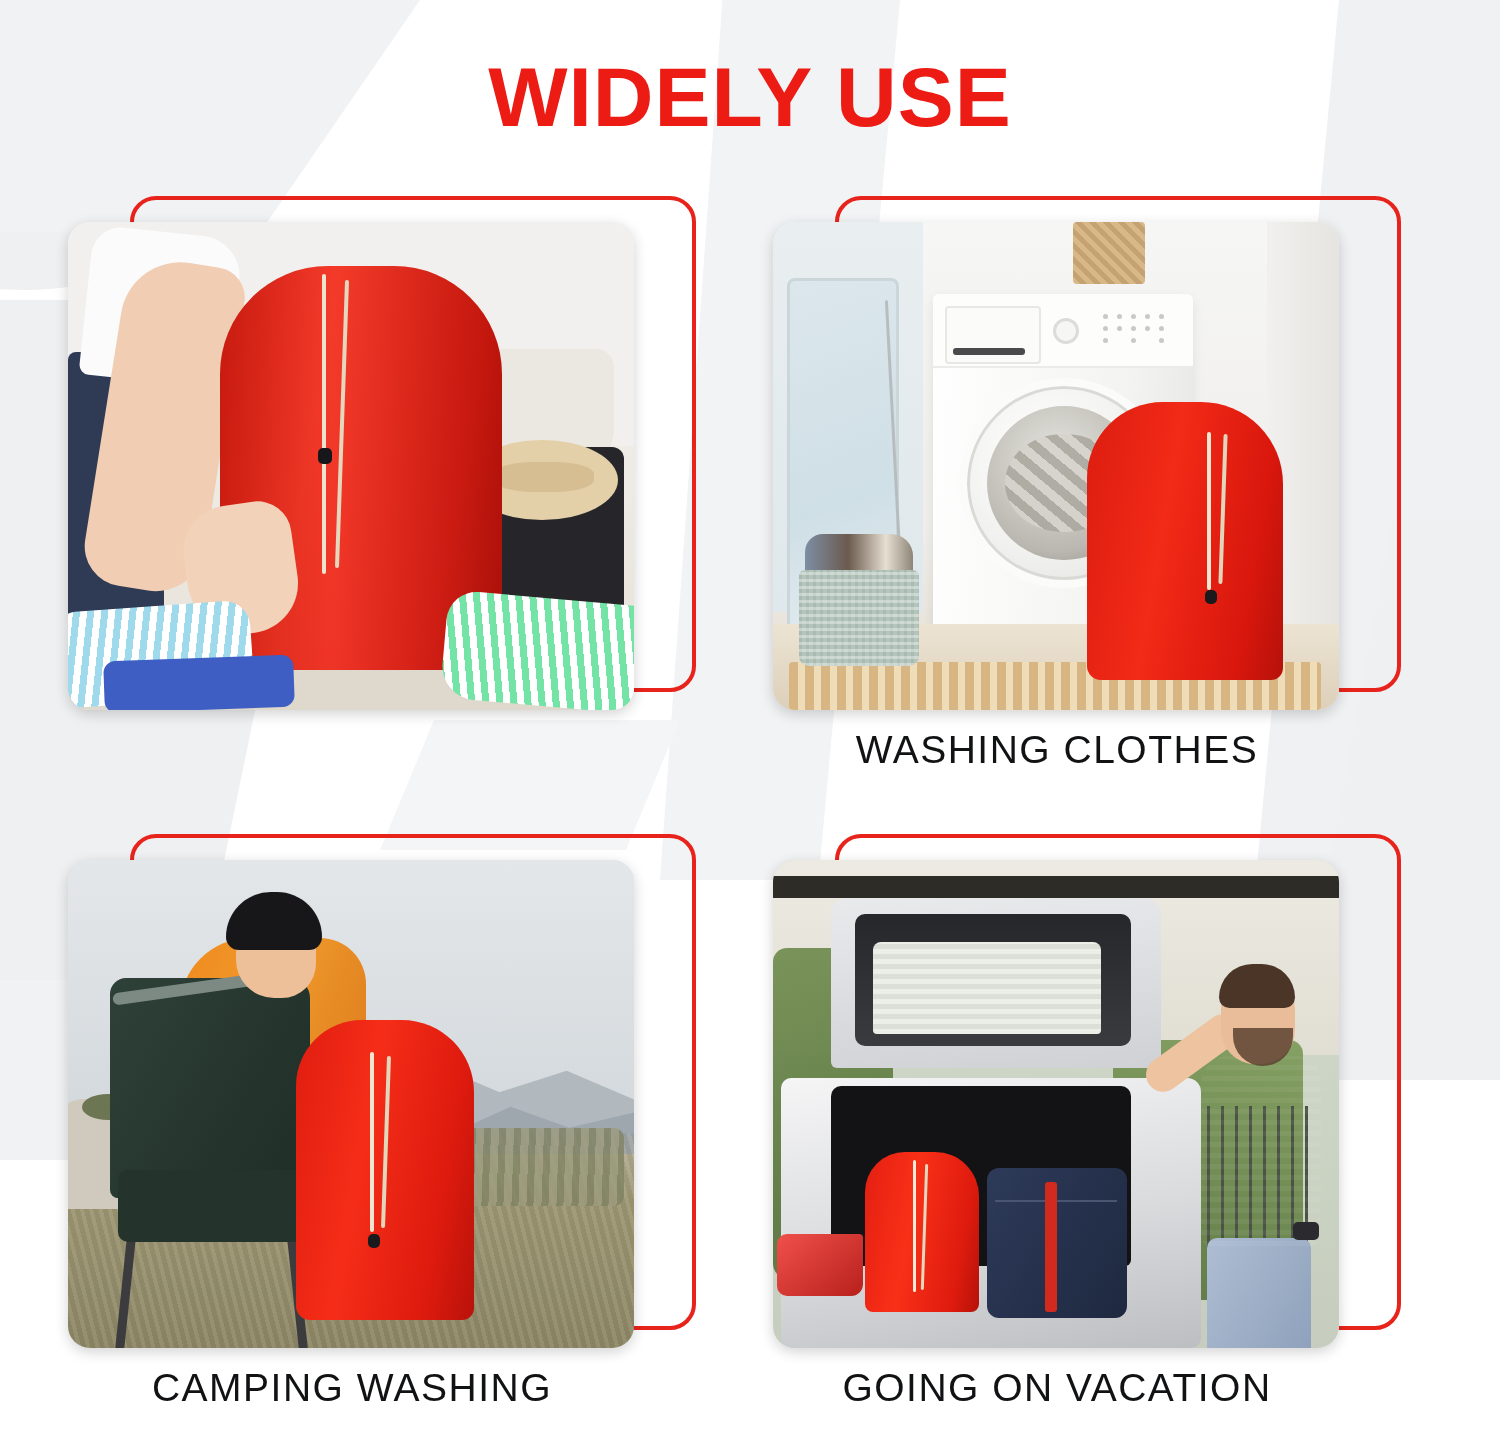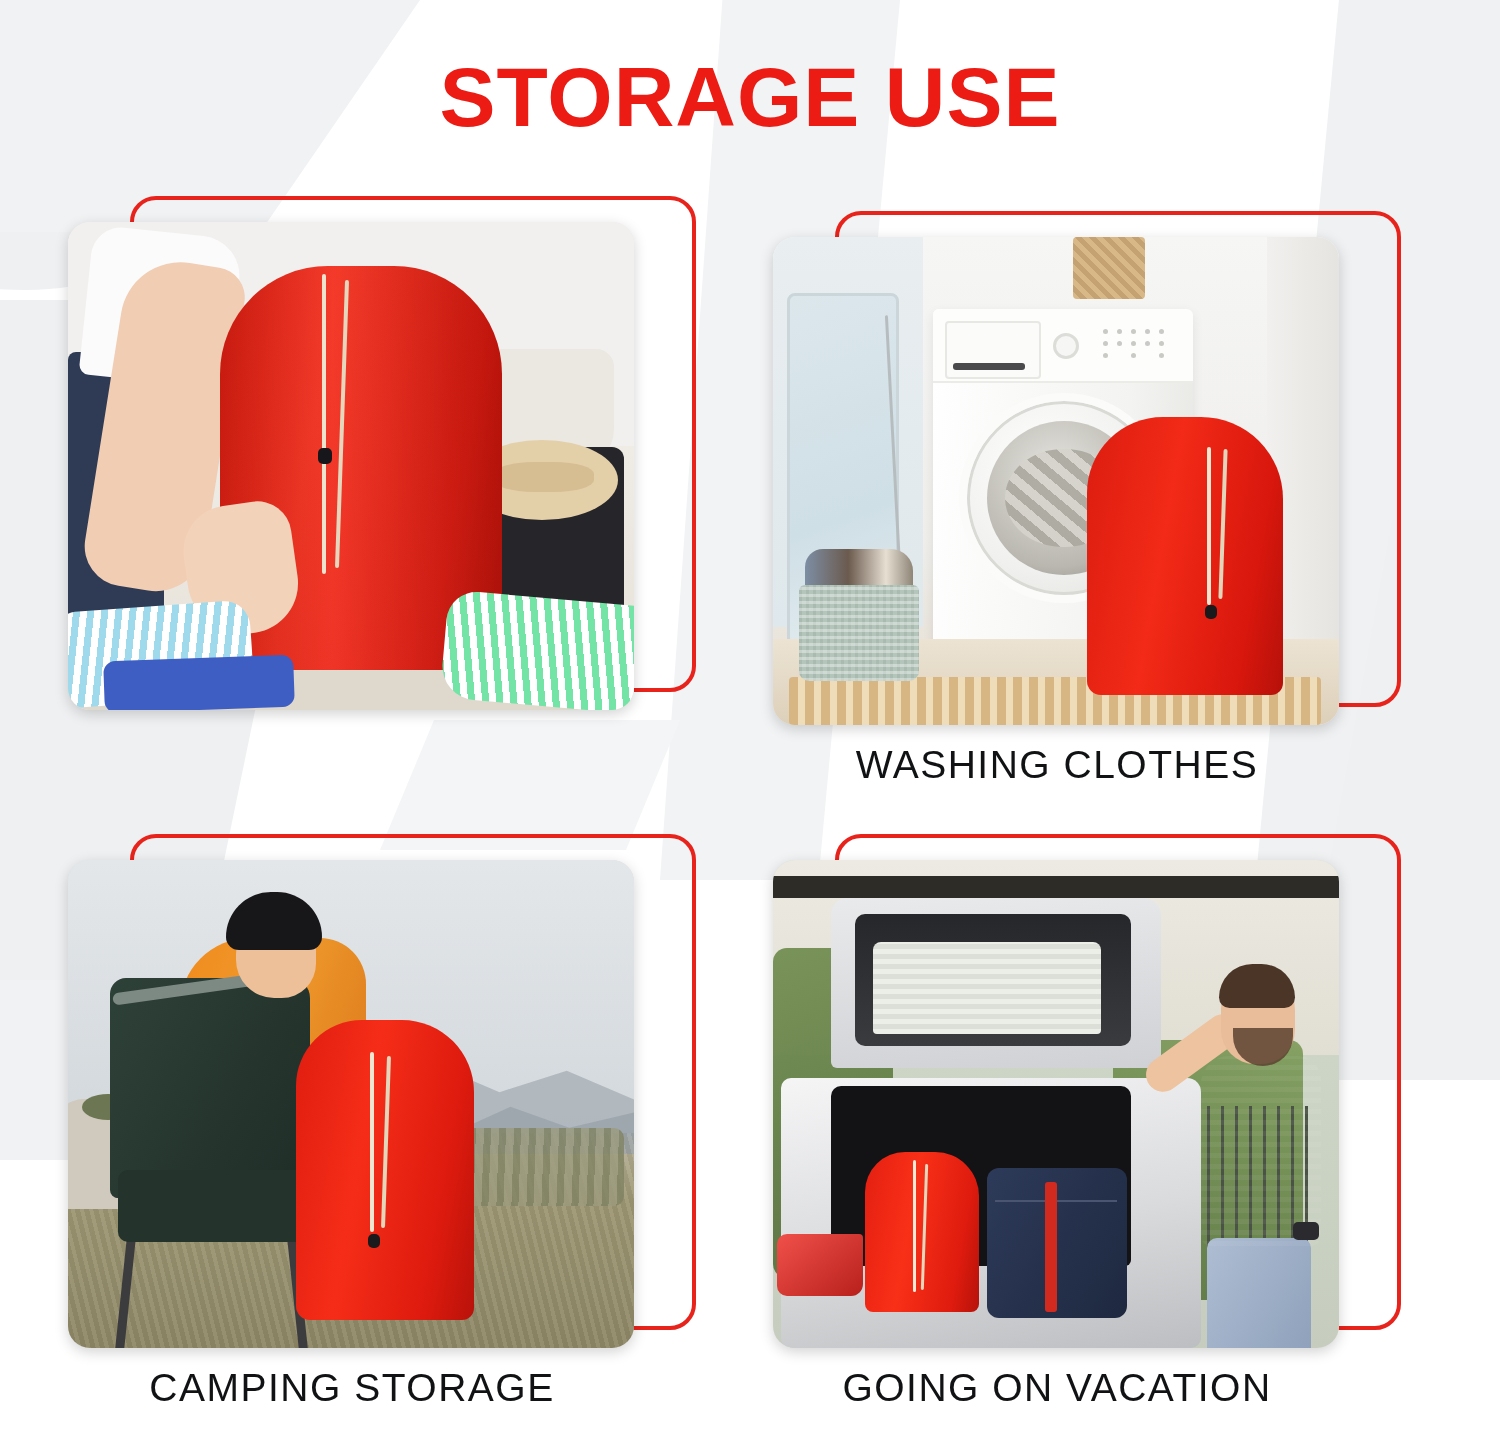--- a/index.html
+++ b/index.html
@@ -36,21 +36,21 @@
     position:absolute; top:55px; left:0; width:100%;
     text-align:center; z-index:5;
     font-size:84px; font-weight:bold; letter-spacing:1px;
     color:#ec1c15; line-height:1;
   }
 
   
   .grid{ position:absolute; top:180px; left:0; width:1500px; z-index:4; }
   .panel{ position:absolute; width:700px; height:620px; }
   .panel.p1{ left:40px;  top:0; }
-  .panel.p2{ left:745px; top:15px;text-decoration:underline; }
+  .panel.p2{ left:745px; top:0;text-decoration:underline; }
   .panel.p3{ left:40px;  top:638px; }
   .panel.p4{ left:745px; top:638px; }
 
   
   .redframe{
     position:absolute; left:90px; top:16px; width:566px; height:496px;
     border:4px solid #e8231c; border-radius:26px; z-index:1;
   }
   
   .photo{
@@ -276,21 +276,21 @@
   <div class="bg-shape bg-tl"></div>
   <div class="bg-shape bg-topstripe"></div>
   <div class="bg-shape bg-diag1"></div>
   <div class="bg-shape bg-diag2"></div>
   <div class="bg-shape bg-right"></div>
   <div class="bg-shape bg-rb"></div>
   <div class="bg-shape bg-bl2"></div>
   <div class="bg-shape bg-mid"></div>
 </div>
 
-<div class="title">STORAGE USE</div>
+<div class="title">WIDELY USE</div>
 
 <div class="grid">
 
   <div class="panel p1">
     <div class="redframe"></div>
     <div class="photo">
       <div class="s1">
         <div class="wall"></div>
         <div class="bed"></div>
         <div class="pillow"></div>
@@ -383,21 +383,21 @@
         <div class="head"></div>
         <div class="beanie"></div>
         <div class="cuphand"></div>
         <div class="cup"></div>
         <div class="bag3"></div>
         <div class="cord"></div>
         <div class="cord2"></div>
         <div class="knot3"></div>
       </div>
     </div>
-    <div class="caption">CAMPING STORAGE</div>
+    <div class="caption">CAMPING WASHING</div>
   </div>
 
   <div class="panel p4">
     <div class="redframe"></div>
     <div class="photo">
       <div class="s4">
         <div class="house"></div>
         <div class="eave"></div>
         <div class="hedge"></div>
         <div class="hedge2"></div>

